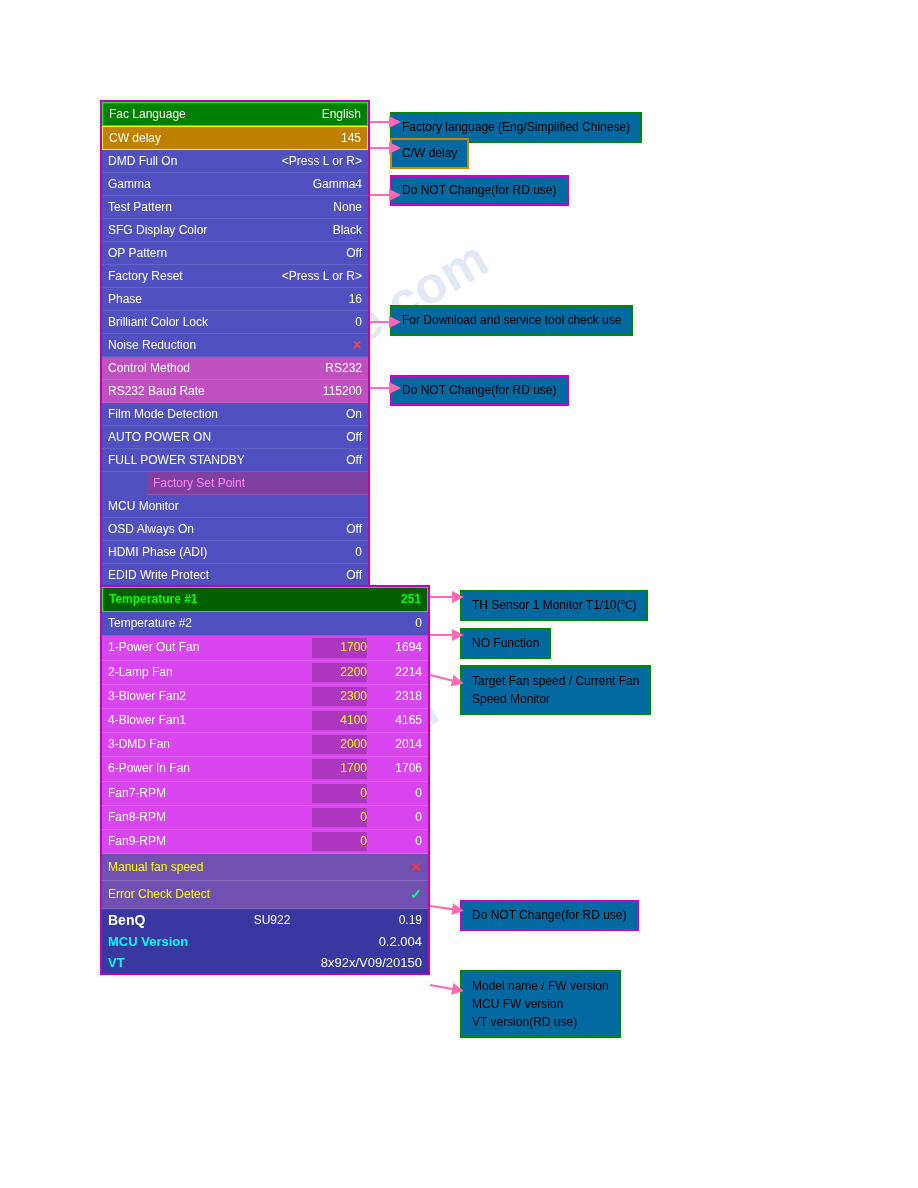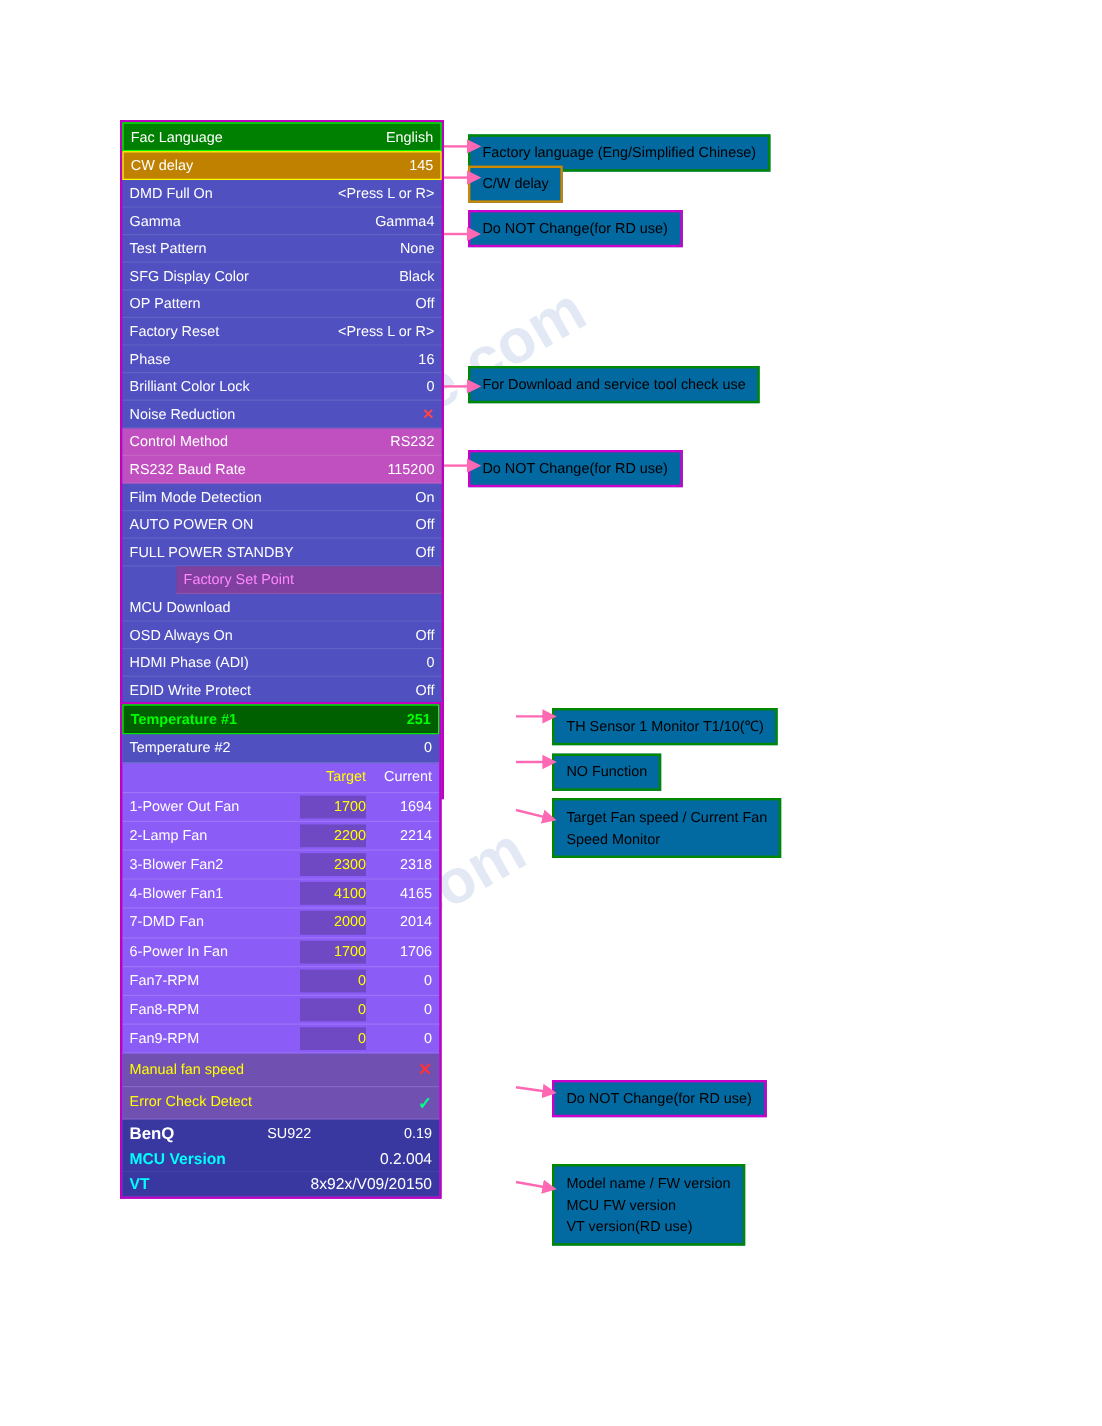--- a/index.html
+++ b/index.html
@@ -56,23 +56,23 @@
     .menu-row .value { color: #fff; }
     .menu-row .value.red { color: #ff4444; }
 
     .menu-row-x .value { color: #ff3333; font-weight: bold; }
 
     
     .fan-panel {
       position: absolute;
       left: 100px;
       top: 580px;
-      width: 268px;
+      width: 330px;
       border: 2px solid #c000c0;
-      background: #8b5cf6;
+      background: #d946ef;
       color: #fff;
       font-size: 12px;
     }
 
     .fan-row {
       display: flex;
       justify-content: space-between;
       padding: 2px 6px;
       border-bottom: 1px solid rgba(255,255,255,0.15);
       line-height: 1.6;
@@ -236,21 +236,21 @@
     </div>
     <div class="menu-row">
       <span class="label">FULL POWER STANDBY</span>
       <span class="value">Off</span>
     </div>
     <div class="menu-row" style="background:#8040a0;margin-left:45px;">
       <span class="label" style="color:#ff88ff;">Factory Set Point</span>
       <span class="value"></span>
     </div>
     <div class="menu-row">
-      <span class="label">MCU Download</span>
+      <span class="label">MCU Monitor</span>
       <span class="value"></span>
     </div>
     <div class="menu-row">
       <span class="label">OSD Always On</span>
       <span class="value">Off</span>
     </div>
     <div class="menu-row">
       <span class="label">HDMI Phase (ADI)</span>
       <span class="value">0</span>
     </div>
@@ -308,24 +308,20 @@
     <div class="fan-row temp1">
       <span class="fan-label" style="color:#00ff00; font-weight:bold;">Temperature #1</span>
       <span style="color:#00ff00; font-weight:bold;margin-left:34px;">251</span>
     </div>
 
     <div class="fan-row temp2">
       <span class="fan-label">Temperature #2</span>
       <span>0</span>
     </div>
 
-    <div class="fan-row" style="justify-content:flex-end; padding-right:6px;">
-      <span style="width:55px; text-align:right; color:#ffff00;">Target</span>
-      <span style="width:55px; text-align:right; color:#ffffff;">Current</span>
-    </div>
 
     <div class="fan-row">
       <span class="fan-label">1-Power Out Fan</span>
       <span class="fan-target">1700</span>
       <span class="fan-current">1694</span>
     </div>
     <div class="fan-row">
       <span class="fan-label">2-Lamp Fan</span>
       <span class="fan-target">2200</span>
       <span class="fan-current">2214</span>
@@ -334,21 +330,21 @@
       <span class="fan-label">3-Blower Fan2</span>
       <span class="fan-target">2300</span>
       <span class="fan-current">2318</span>
     </div>
     <div class="fan-row">
       <span class="fan-label">4-Blower Fan1</span>
       <span class="fan-target">4100</span>
       <span class="fan-current">4165</span>
     </div>
     <div class="fan-row">
-      <span class="fan-label">7-DMD Fan</span>
+      <span class="fan-label">3-DMD Fan</span>
       <span class="fan-target">2000</span>
       <span class="fan-current">2014</span>
     </div>
     <div class="fan-row">
       <span class="fan-label">6-Power In Fan</span>
       <span class="fan-target">1700</span>
       <span class="fan-current">1706</span>
     </div>
     <div class="fan-row">
       <span class="fan-label">Fan7-RPM</span>

